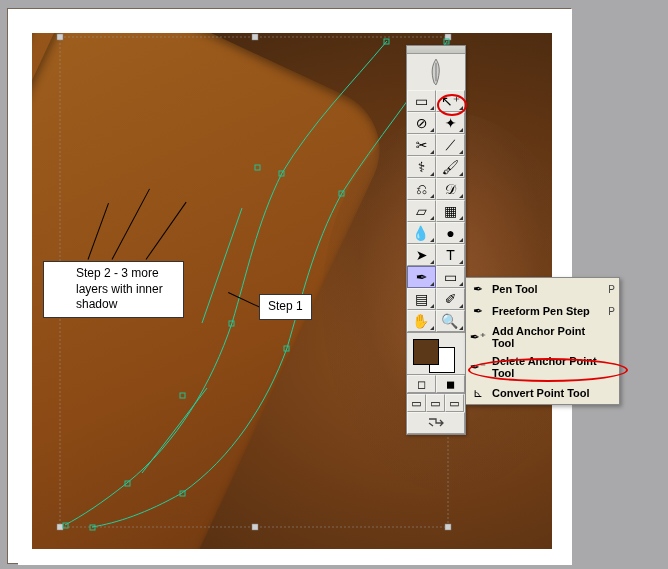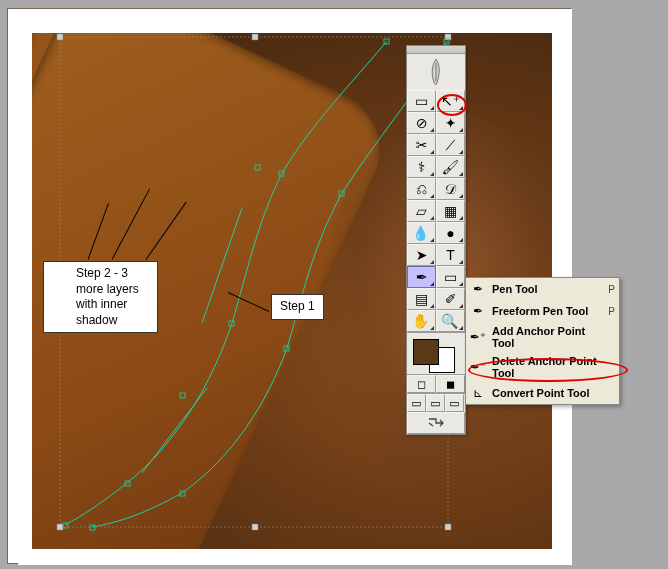--- a/index.html
+++ b/index.html
@@ -84,22 +84,22 @@
     
     .callout {
       position: absolute;
       background: #ffffff;
       border: 1px solid #333;
       padding: 4px 8px;
       font-size: 12px;
       line-height: 1.3;
       z-index: 20;
     }
-    .callout-1 { left: 43px; top: 261px; width: 115px; padding-left: 32px; }
-    .callout-2 { left: 271px; top: 294px; }
+    .callout-1 { left: 43px; top: 261px; width: 141px; padding-left: 32px; }
+    .callout-2 { left: 259px; top: 294px; }
     .callout-line {
       position: absolute;
       background: #000;
       height: 1px;
       z-index: 19;
       transform-origin: left center;
     }
     
     .tools-palette {
       position: absolute;
@@ -348,21 +348,21 @@
 </div>
 
 <div class="flyout" id="flyout">
     <div class="flyout-item">
       <span class="flyout-icon">✒</span>
       <span class="flyout-label">Pen Tool</span>
       <span class="flyout-shortcut">P</span>
     </div>
     <div class="flyout-item">
       <span class="flyout-icon">✒</span>
-      <span class="flyout-label">Freeform Pen Tool</span>
+      <span class="flyout-label">Freeform Pen Step</span>
       <span class="flyout-shortcut">P</span>
     </div>
     <div class="flyout-item">
       <span class="flyout-icon">✒⁺</span>
       <span class="flyout-label">Add Anchor Point Tool</span>
       <span class="flyout-shortcut"></span>
     </div>
     <div class="flyout-item">
       <span class="flyout-icon">✒⁻</span>
       <span class="flyout-label">Delete Anchor Point Tool</span>

